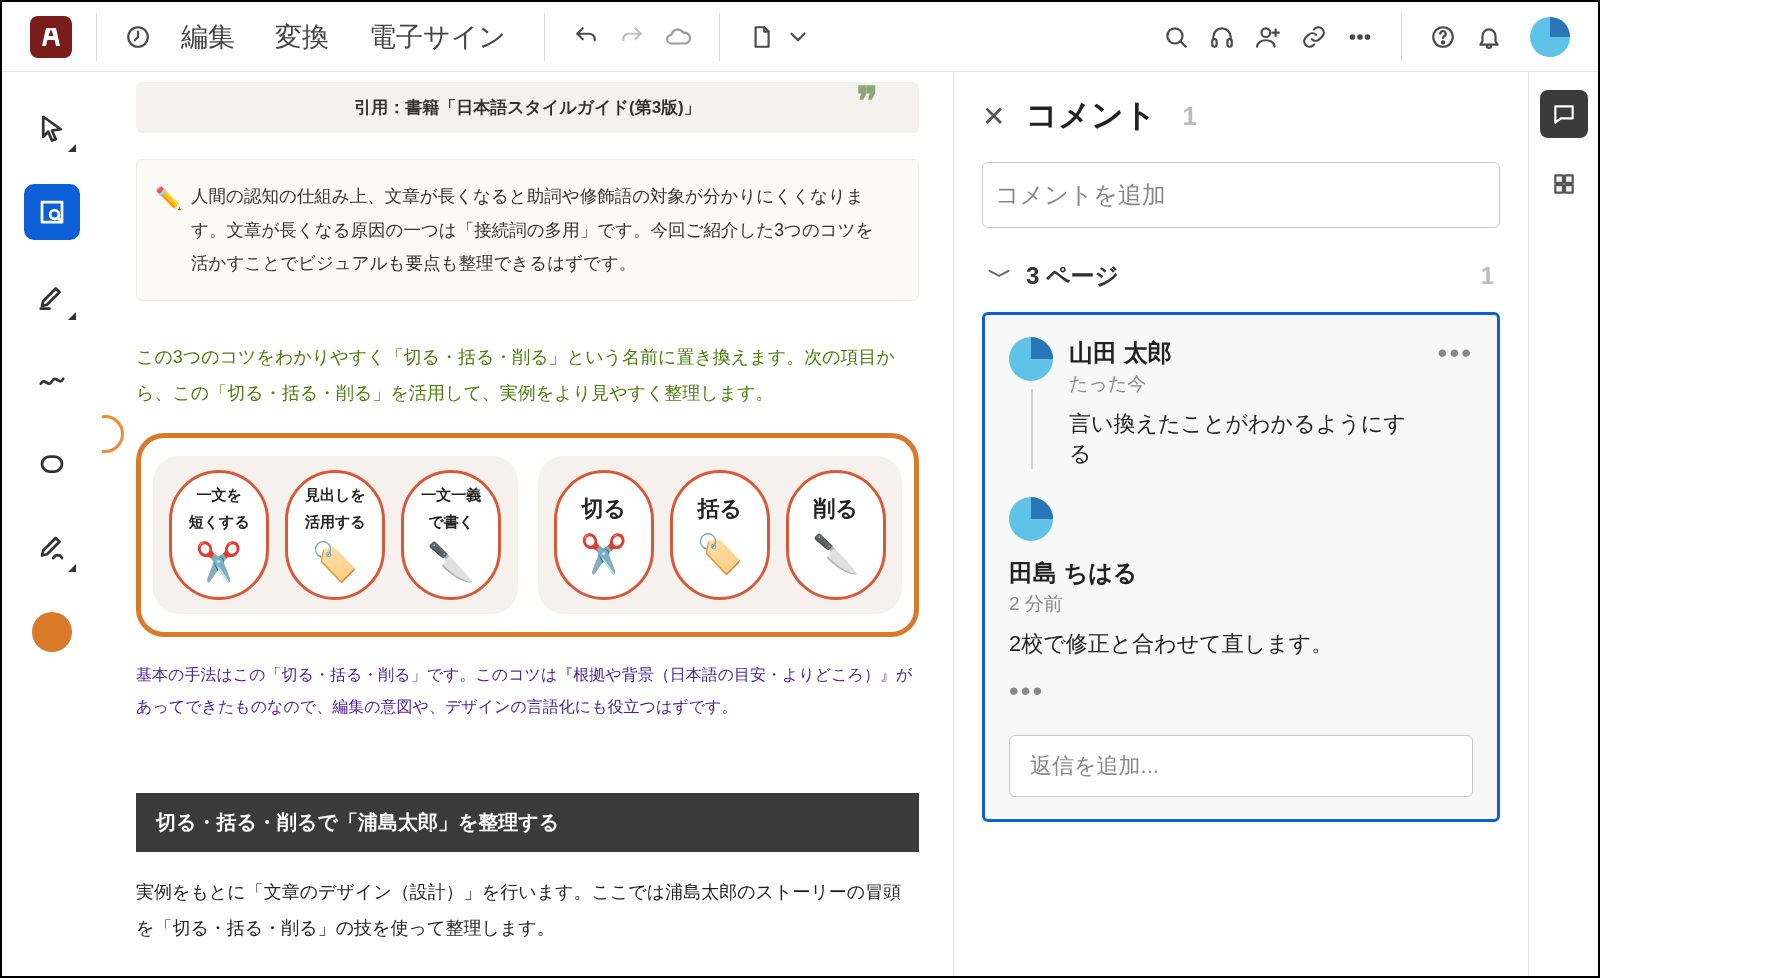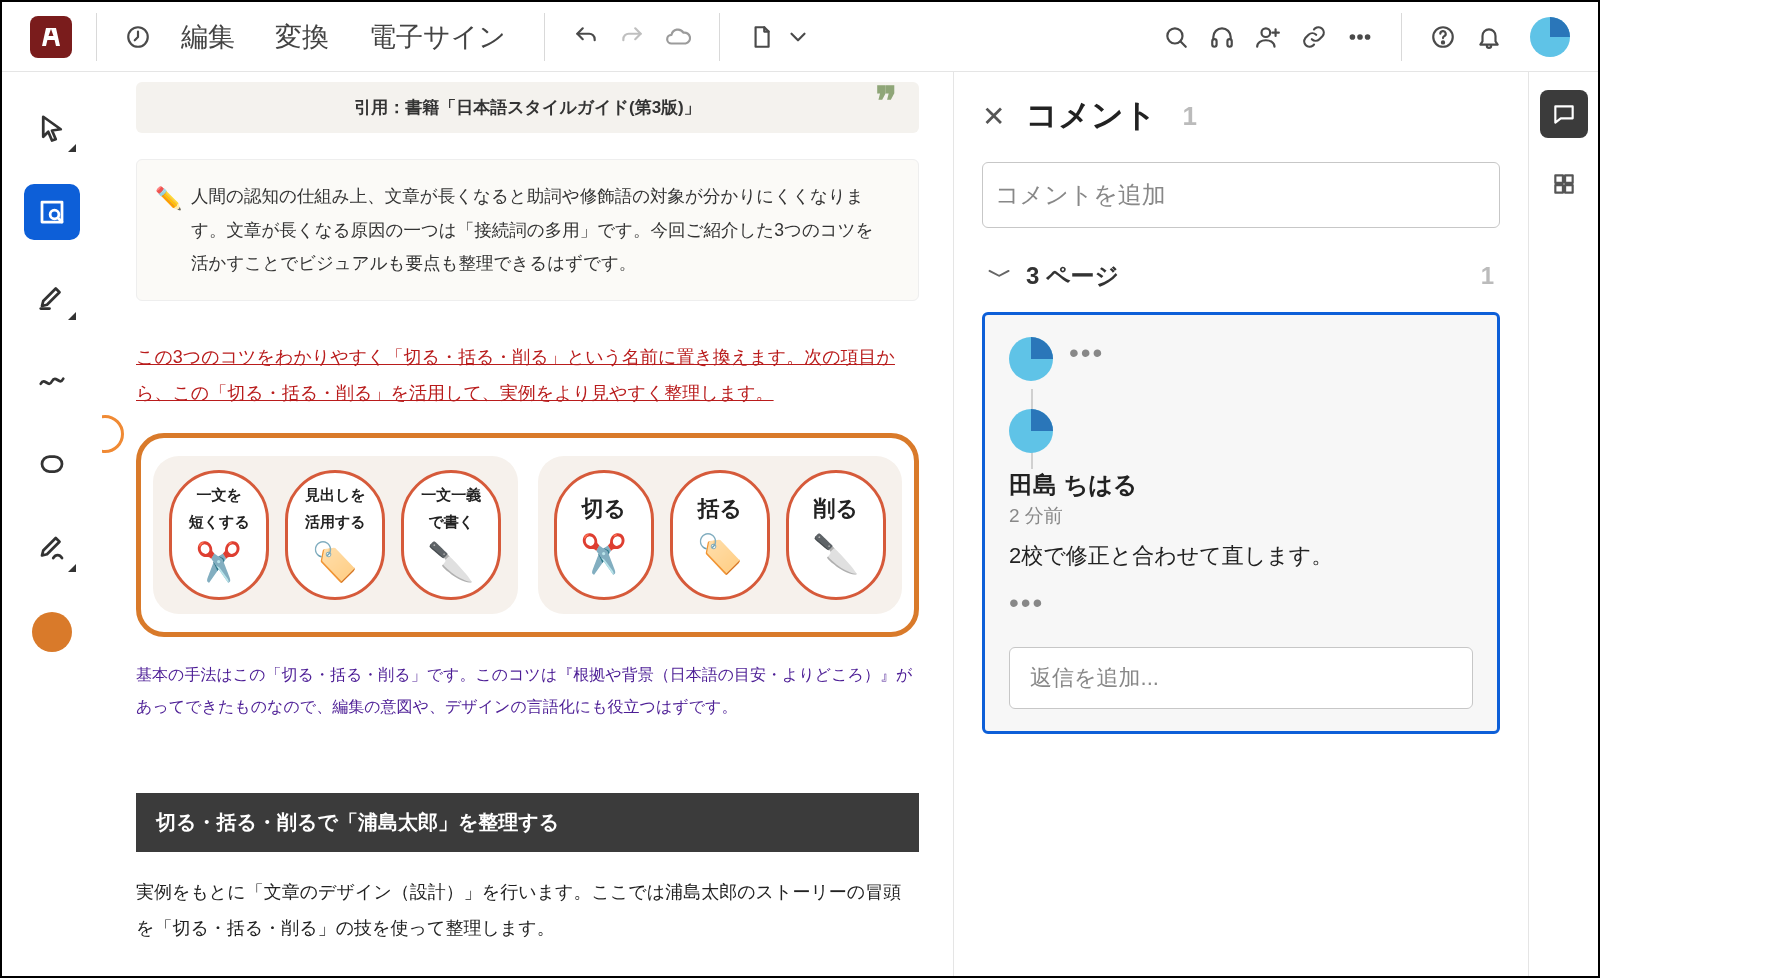--- a/index.html
+++ b/index.html
@@ -27,26 +27,26 @@
     .lt-btn { width:56px; height:56px; display:flex; align-items:center; justify-content:center; border-radius:10px; cursor:pointer; color:#333; position:relative;}
     .lt-btn svg { width:30px; height:30px; stroke:currentColor; fill:none; stroke-width:2.2; stroke-linecap:round; stroke-linejoin:round; }
     .lt-active { background:#0d5fd8; border:3px solid #0d5fd8; }
     .lt-active svg { stroke:#fff; }
     .lt-dot { position:absolute; right:4px; bottom:4px; width:0;height:0;border-left:8px solid transparent;border-bottom:8px solid #333; }
     .color-swatch { width:40px;height:40px;border-radius:50%; background:#d97a2a; }
 
     
     .canvas { flex:1; padding:10px 34px 30px 34px; overflow:hidden; }
     .page { background:#fff; }
-    .card { background:#f4f2ee; border-radius:6px; padding:14px 18px; margin-bottom:26px; }
+    .card { background:#f4f2ee; border-radius:6px; padding:14px 37px; margin-bottom:26px; }
     .quote-head { font-size:17px; font-weight:700; text-align:center; position:relative; color:#333;}
     .quote-head .qmark { position:absolute; right:8px; bottom:-6px; font-size:40px; color:#8fa678; font-family:Georgia, serif; letter-spacing:-4px;}
     .note-card { background:#fbfaf7; border:1px solid #eee; border-radius:6px; padding:20px 28px 20px 54px; position:relative; font-size:17.5px; line-height:1.9; color:#333; margin-bottom:38px;}
     .note-card .pencil { position:absolute; left:18px; top:18px; color:#e2b33a; font-size:22px;}
-    .intro-para { font-size:18px; line-height:2; color:#b91c1c; margin-bottom:22px;text-decoration:underline; }
+    .intro-para { font-size:18px; line-height:2; color:#4d7c0f; margin-bottom:22px; }
 
     .annot-block { position:relative; margin:10px 0 18px; }
     .annot-marker { position:absolute; left:-50px; top:-18px; width:38px; height:38px; border:3px solid #f08a34; border-radius:50%; display:flex; align-items:center; justify-content:center; }
     .annot-marker svg { width:20px; height:20px; fill:#f08a34; }
     .annot-frame { border:5px solid #d97a2a; border-radius:28px; padding:18px 12px; display:flex; gap:20px; justify-content:center; }
     .annot-group { background:#f6f1ec; border-radius:26px; padding:14px 16px; display:flex; gap:16px; flex:1; justify-content:center;}
     .oval { width:100px; height:130px; border:3px solid #d65a3a; border-radius:50px; background:#fff; display:flex; flex-direction:column; align-items:center; justify-content:center; gap:8px; font-size:15px; font-weight:700; text-align:center; padding:6px;}
     .oval span { display:block; }
     .ov-big { font-size:22px; }
     .emoji { font-size:38px; }
@@ -305,20 +305,25 @@
       <div class="cm-add">コメントを追加</div>
       <div class="cm-page-row">
         <span class="chev">﹀</span>
         <span>3 ページ</span>
         <span class="pcount">1</span>
       </div>
       <div class="thread">
         <div class="cm">
           <div class="cm-stem"></div>
           <div class="avatar"></div>
+          <div class="cm-body">
+            <div class="cm-name">山田 太郎</div>
+            <div class="cm-time">たった今</div>
+            <div class="cm-text">言い換えたことがわかるようにする</div>
+          </div>
           <div class="cm-more">•••</div>
         </div>
         <div class="cm">
           <div class="avatar"></div>
           <div class="cm-body">
             <div class="cm-name">田島 ちはる</div>
             <div class="cm-time">2 分前</div>
             <div class="cm-text">2校で修正と合わせて直します。</div>
           </div>
           <div class="cm-more">•••</div>

